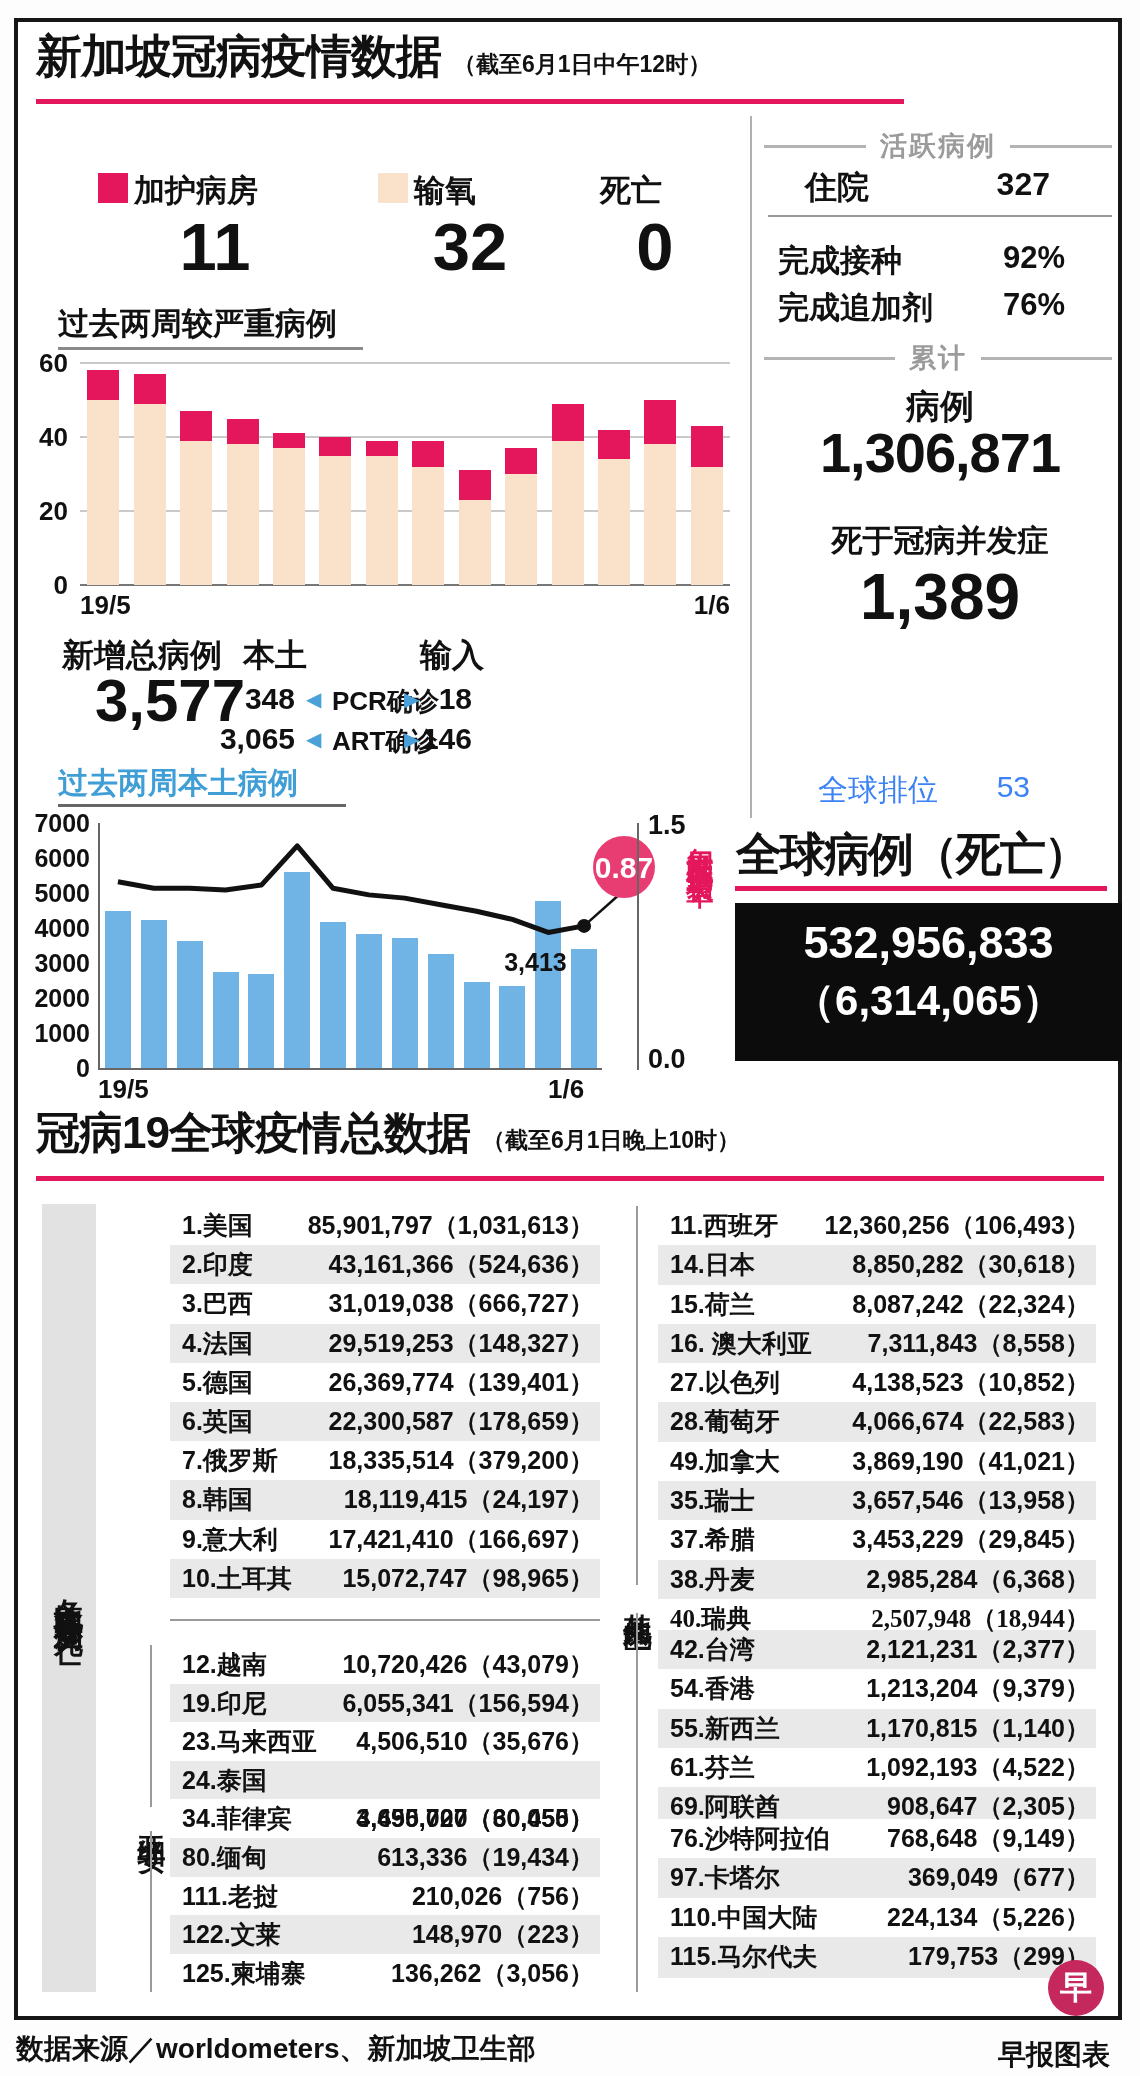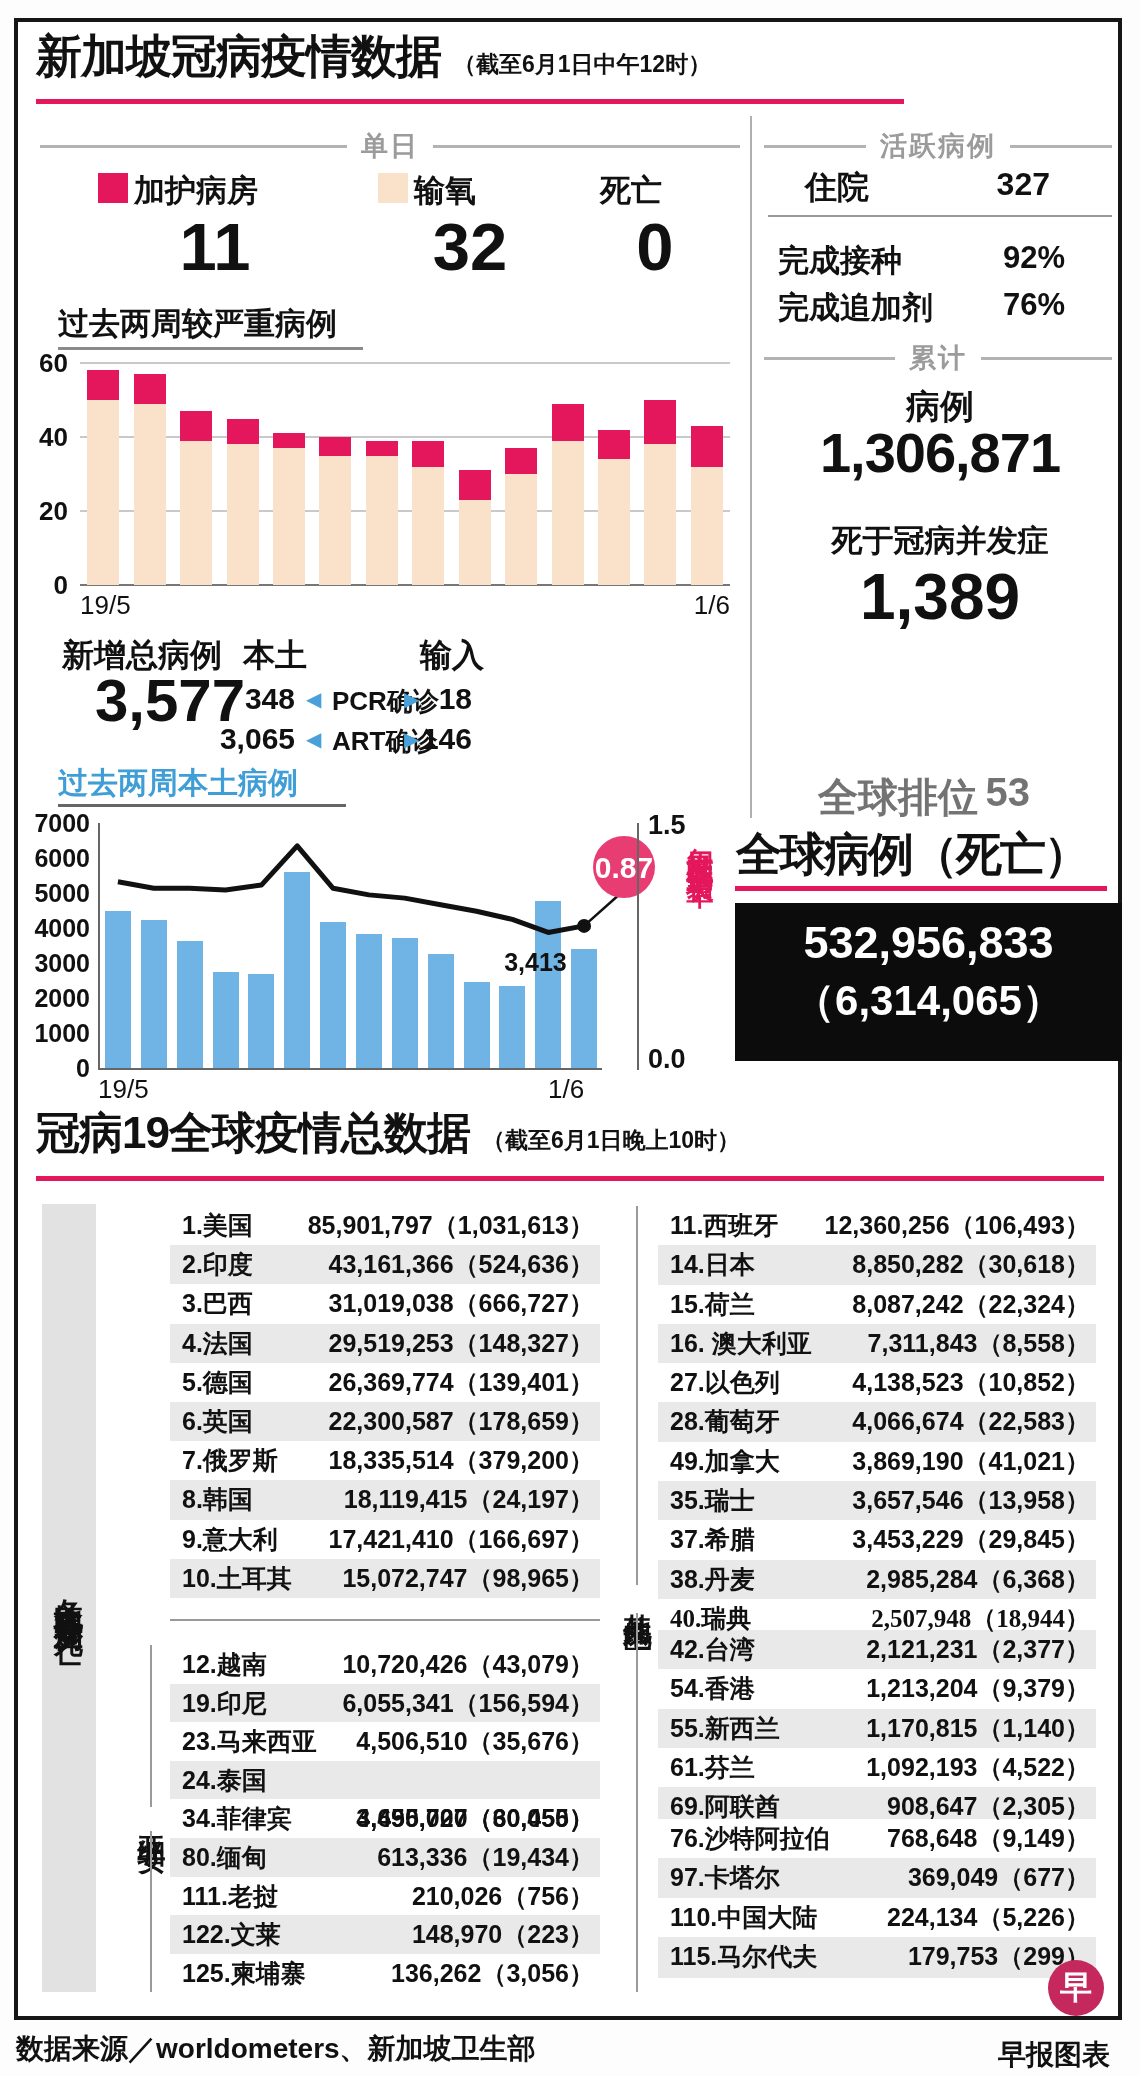--- a/index.html
+++ b/index.html
@@ -8,52 +8,47 @@
   .abs{position:absolute;}
   #frame{left:14px;top:18px;width:1100px;height:1994px;border:4px solid #161616;background:#fff;}
   
   .shead{display:flex;align-items:center;gap:14px;}
   .shead .hl{flex:1;height:3px;background:#b3b3b3;}
   .shead .ht{font-size:27px;font-weight:700;color:#9b9b9b;letter-spacing:2px;white-space:nowrap;}
   .bigtitle{font-size:46px;font-weight:800;letter-spacing:-1px;white-space:nowrap;}
   .titlenote{font-size:23px;font-weight:600;margin-left:12px;white-space:nowrap;}
   .accentbar{background:#e4175c;height:5px;}
   .num-big{font-weight:600;text-align:center;}
-  .xlab{font-size:26px;font-weight:400;}
+  .xlab{font-size:26px;font-weight:700;}
   .trow{display:flex;justify-content:space-between;padding:0 6px 0 12px;font-size:25px;font-weight:600;white-space:nowrap;}
   .trow .tname{text-align:left;}
   .trow .tval{text-align:right;}
   .trow.alt{background:#e9e9e9;}
   .vtext{writing-mode:vertical-rl;letter-spacing:4px;}
   .vgroup{display:flex;flex-direction:column;align-items:center;}
   .vgroup .vl{width:2px;background:#9a9a9a;flex:1;}
   .vgroup .vt{font-size:28px;font-weight:700;margin:6px 0;}
   #gbox{background:#0c0c0c;color:#fff;text-align:center;}
   #gbox div{font-weight:700;}
-  .grayrow{color:#737373;font-weight:700;font-size:40px;}
+  .grayrow{color:#3b82f6;font-weight:400;font-size:30px;}
 </style>
 </head>
 <body>
 
 <div id="page">
   <div class="abs" id="frame"></div>
 
   <div class="abs" style="left:36px;top:26px;display:flex;align-items:baseline;">
     <span class="bigtitle">新加坡冠病疫情数据</span>
     <span class="titlenote">（截至6月1日中午12时）</span>
   </div>
   <div class="abs accentbar" style="left:36px;top:99px;width:868px;"></div>
 
   <div class="abs" style="left:750px;top:116px;width:2px;height:702px;background:#b0b0b0;"></div>
 
-  <div class="abs shead" style="left:40px;top:128px;width:700px;">
-    <span class="hl"></span>
-      <span class="ht">单日</span>
-      <span class="hl"></span>
-  </div>
 
   <div class="abs" id="sw0" style="left: 98px; top: 173px; width: 30px; height: 30px; background: rgb(228, 23, 92);"></div>
   <div class="abs" style="left:134px;top:170px;font-size:31px;font-weight:700;">加护病房</div>
   <div class="abs" id="sw1" style="left: 378px; top: 173px; width: 30px; height: 30px; background: rgb(250, 225, 201);"></div>
   <div class="abs" style="left:414px;top:170px;font-size:31px;font-weight:700;">输氧</div>
   <div class="abs" style="left:600px;top:170px;font-size:31px;font-weight:700;">死亡</div>
 
   <div class="abs num-big" style="left:145px;top:208px;width:140px;font-size:67px;">11</div>
   <div class="abs num-big" style="left:400px;top:208px;width:140px;font-size:67px;">32</div>
   <div class="abs num-big" style="left:585px;top:208px;width:140px;font-size:67px;">0</div>

